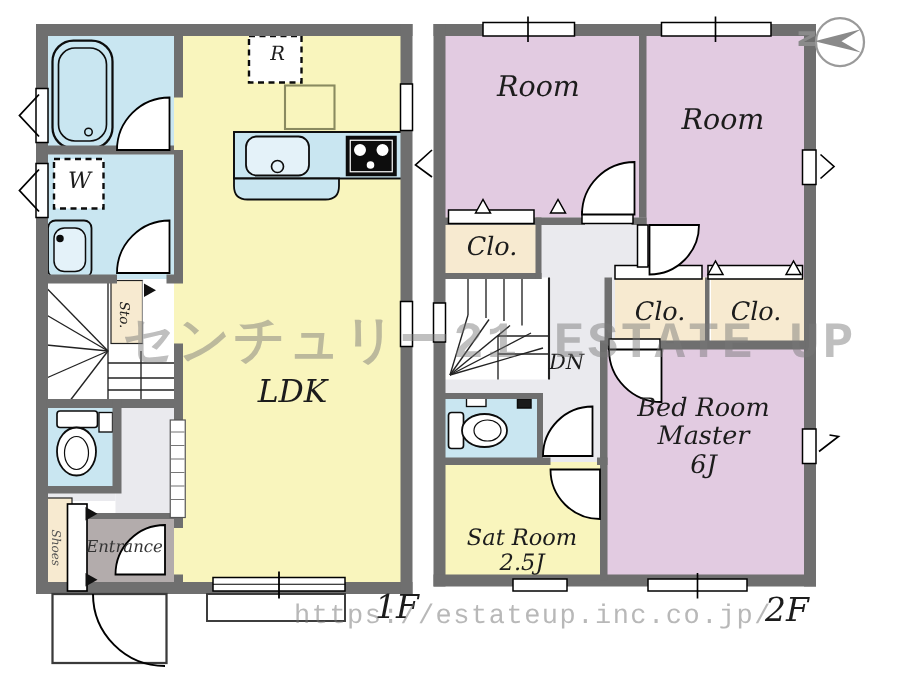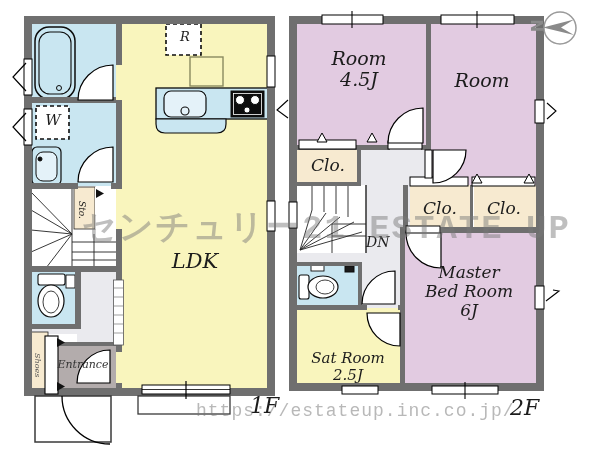--- a/index.html
+++ b/index.html
@@ -266,28 +266,27 @@
   </div>
   <div class="lbl lbl-w">W</div>
   <div class="lbl lbl-r">R</div>
   <div class="lbl lbl-sto vert">Sto.</div>
   <div class="lbl lbl-shoes vert">Shoes</div>
   <div class="lbl lbl-entrance">Entrance</div>
   <div class="lbl lbl-f1">1F</div>
 
   <div class="lbl lbl-room45">
     <div>Room</div>
-    <div>4.5J</div>
   </div>
   <div class="lbl lbl-room5">
     <div>Room</div>
   </div>
   <div class="lbl lbl-master">
+    <div>Bed Room</div>
     <div>Master</div>
-    <div>Bed Room</div>
     <div>6J</div>
   </div>
   <div class="lbl lbl-sun">
     <div>Sat Room</div>
     <div>2.5J</div>
   </div>
   <div class="lbl lbl-clo lbl-clo1">Clo.</div>
   <div class="lbl lbl-clo lbl-clo2">Clo.</div>
   <div class="lbl lbl-clo lbl-clo3">Clo.</div>
   <div class="lbl lbl-dn">DN</div>

